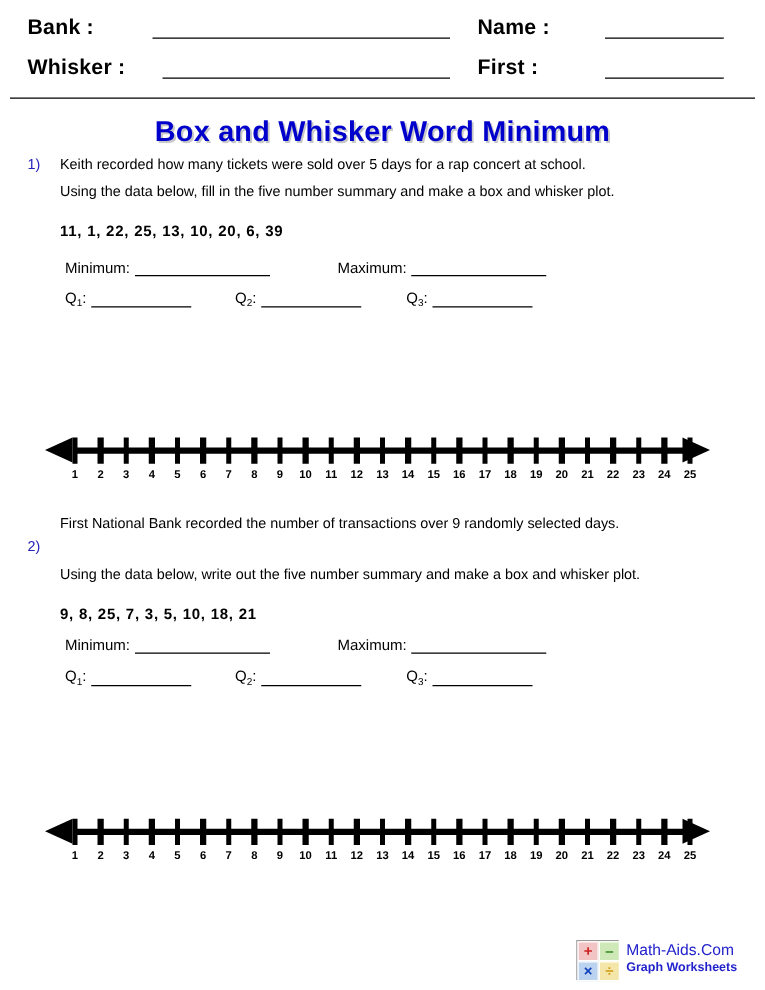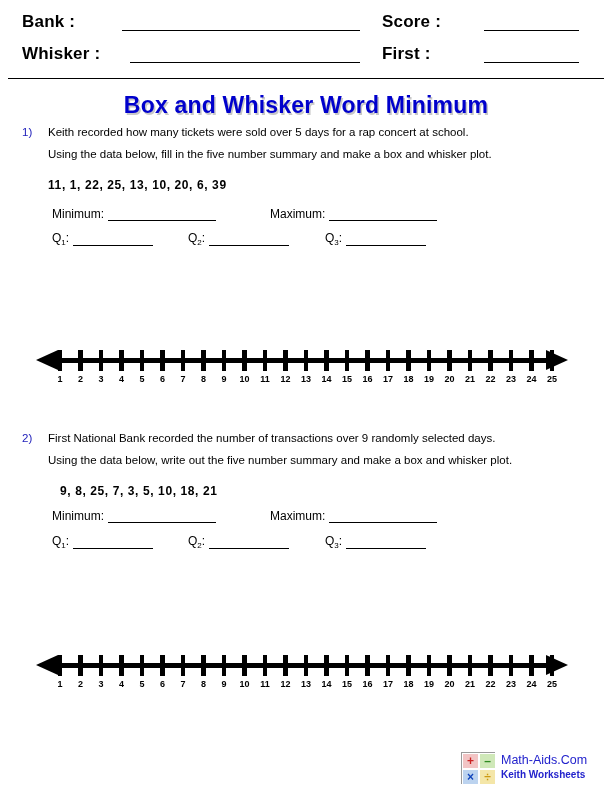--- a/index.html
+++ b/index.html
@@ -215,21 +215,21 @@
 </head>
 <body>
 
 <div class="header">
   <div class="hdr-label lbl-name">Bank :</div>
   <div class="hdr-rule rule-name"></div>
 
   <div class="hdr-label lbl-teacher">Whisker :</div>
   <div class="hdr-rule rule-teacher"></div>
 
-  <div class="hdr-label lbl-score">Score :</div>
+  <div class="hdr-label lbl-score">Name :</div>
   <div class="hdr-rule rule-score"></div>
 
   <div class="hdr-label lbl-date">First :</div>
   <div class="hdr-rule rule-date"></div>
 </div>
 <div class="header-divider"></div>
 
 <div class="worksheet-title">Box and Whisker Word Minimum</div>
 
 <div class="problem">
@@ -316,23 +316,23 @@
     <div class="nl-tick" style="left: 508.75px;"></div>
     <div class="nl-label" style="left: 501px;">23</div>
     <div class="nl-tick" style="left: 529.25px;"></div>
     <div class="nl-label" style="left: 521.5px;">24</div>
     <div class="nl-tick" style="left: 549.75px;"></div>
     <div class="nl-label" style="left: 542px;">25</div>
   </div>
 
 <div class="problem">
   <div class="prob-num" style="top:432px;">2)</div>
-  <div class="prob-line" style="top:432px;">First National Bank recorded the number of transactions over 9 randomly selected days.</div>
+  <div class="prob-line" style="top:413px;">First National Bank recorded the number of transactions over 9 randomly selected days.</div>
   <div class="prob-line" style="top:454px;">Using the data below, write out the five number summary and make a box and whisker plot.</div>
-  <div class="prob-data" style="top:484px;margin-left:12px;">9, 8, 25, 7, 3, 5, 10, 18, 21</div>
+  <div class="prob-data" style="top:484px;">9, 8, 25, 7, 3, 5, 10, 18, 21</div>
 </div>
 
 <div class="ans-row" style="top:510px;">
   <div class="ans-item" style="left:52px;">
     <span class="ans-label">Minimum:</span>
     <span class="ans-blank" style="width:108px;"></span>
   </div>
   <div class="ans-item" style="left:270px;">
     <span class="ans-label">Maximum:</span>
     <span class="ans-blank" style="width:108px;"></span>
@@ -411,14 +411,14 @@
   </div>
 
 <div class="footer-logo">
   <div class="logo-grid" id="logo-grid">
       <div class="logo-cell cell-plus">+</div>
       <div class="logo-cell cell-minus">–</div>
       <div class="logo-cell cell-times">×</div>
       <div class="logo-cell cell-divide">÷</div>
     </div>
   <div class="logo-text-main">Math-Aids.Com</div>
-  <div class="logo-text-sub">Keith Worksheets</div>
+  <div class="logo-text-sub">Graph Worksheets</div>
 </div>
 
 </body></html>

